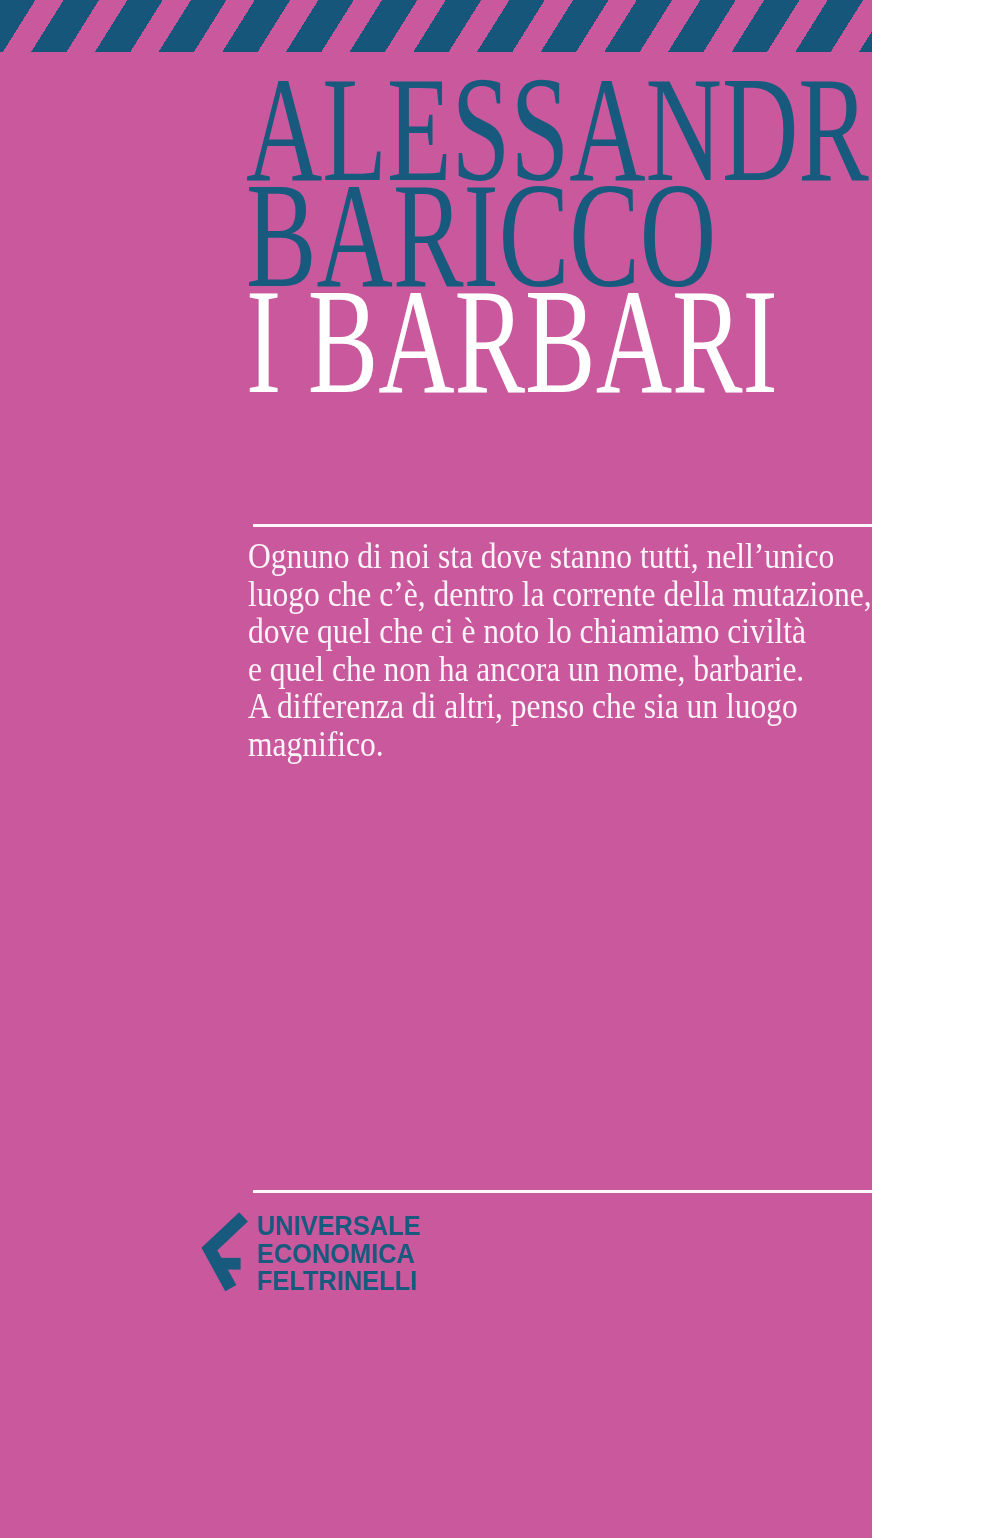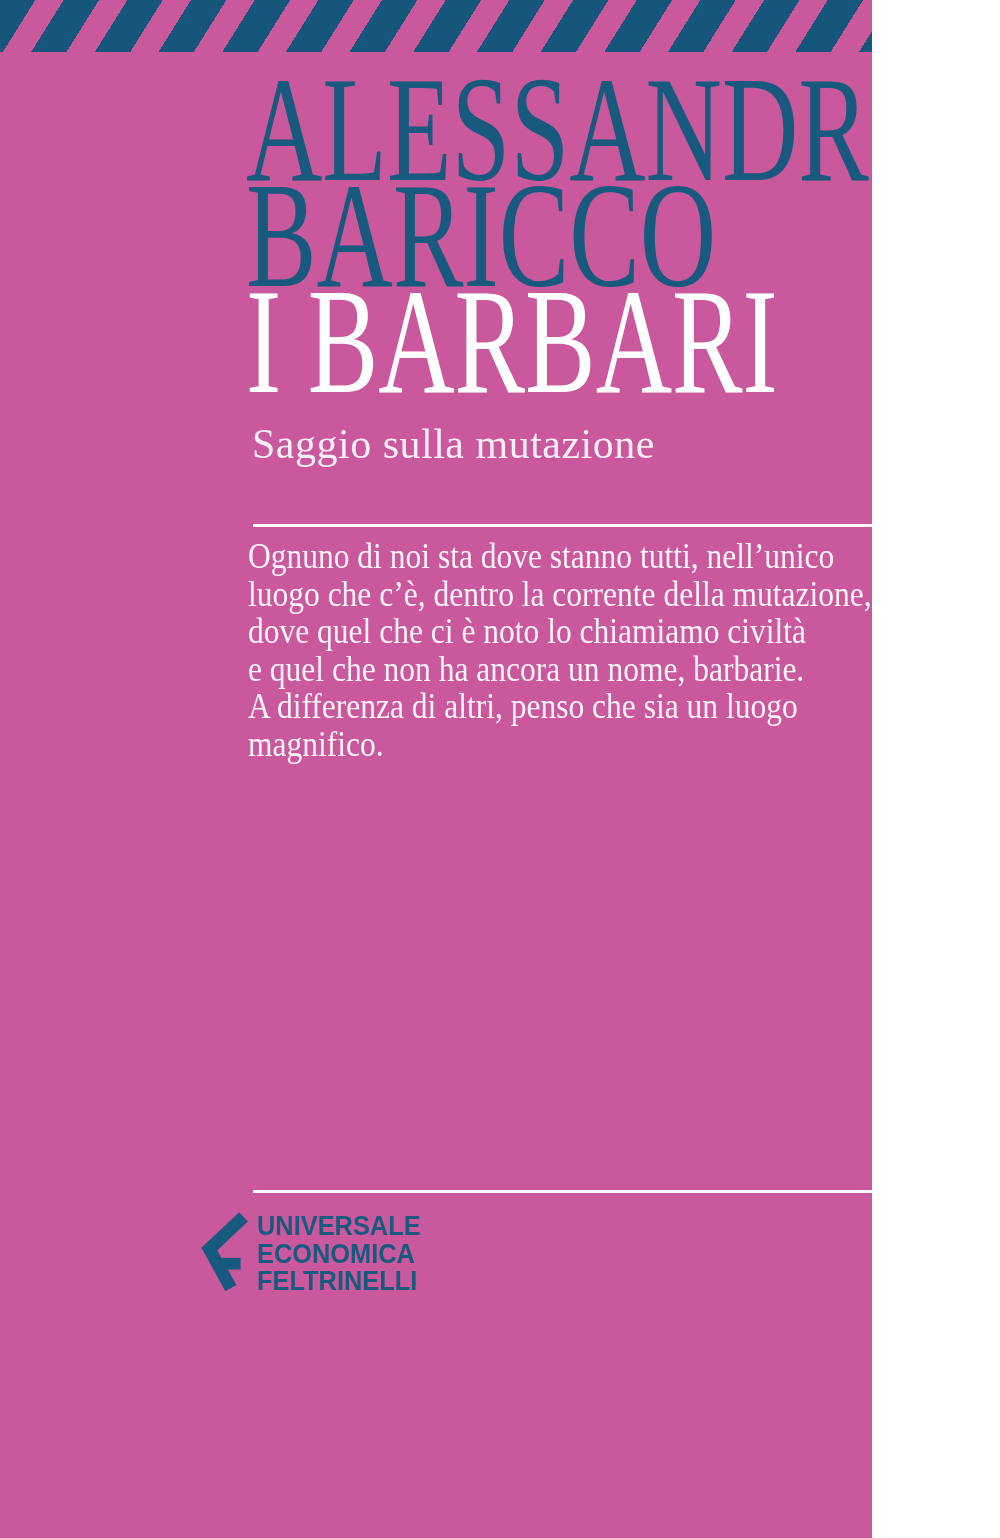--- a/index.html
+++ b/index.html
@@ -96,21 +96,20 @@
 <div class="cover">
 
   <div class="stripes"></div>
 
   <div class="author-block">
     <div class="display-line author-line">ALESSANDRO</div>
     <div class="display-line author-line">BARICCO</div>
     <div class="display-line title-line">I BARBARI</div>
   </div>
 
-  <div class="subtitle">Saggio sulla mutazione</div>
 
   <div class="rule rule-top"></div>
 
   <div class="quote">
     <div>Ognuno di noi sta dove stanno tutti, nell’unico</div>
     <div>luogo che c’è, dentro la corrente della mutazione,</div>
     <div>dove quel che ci è noto lo chiamiamo civiltà</div>
     <div>e quel che non ha ancora un nome, barbarie.</div>
     <div>A differenza di altri, penso che sia un luogo</div>
     <div>magnifico.</div>

